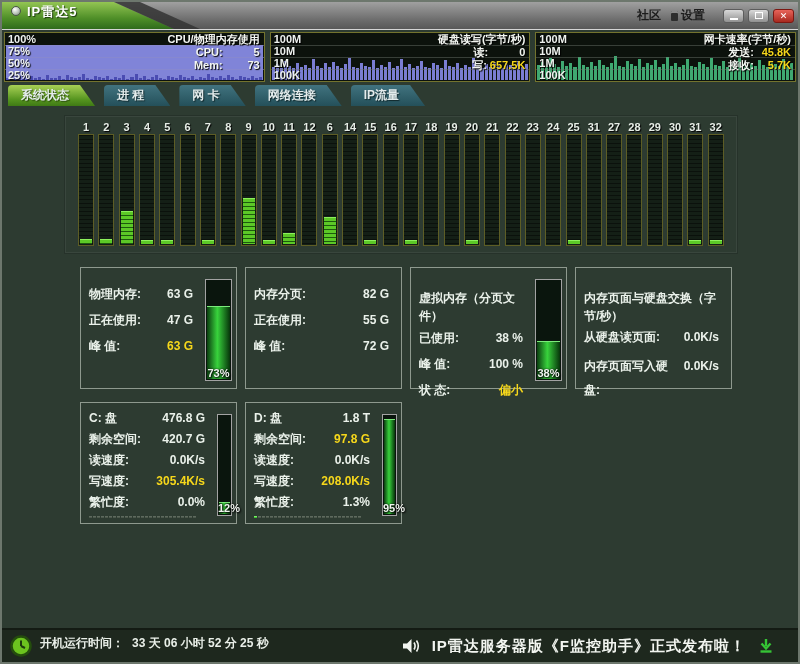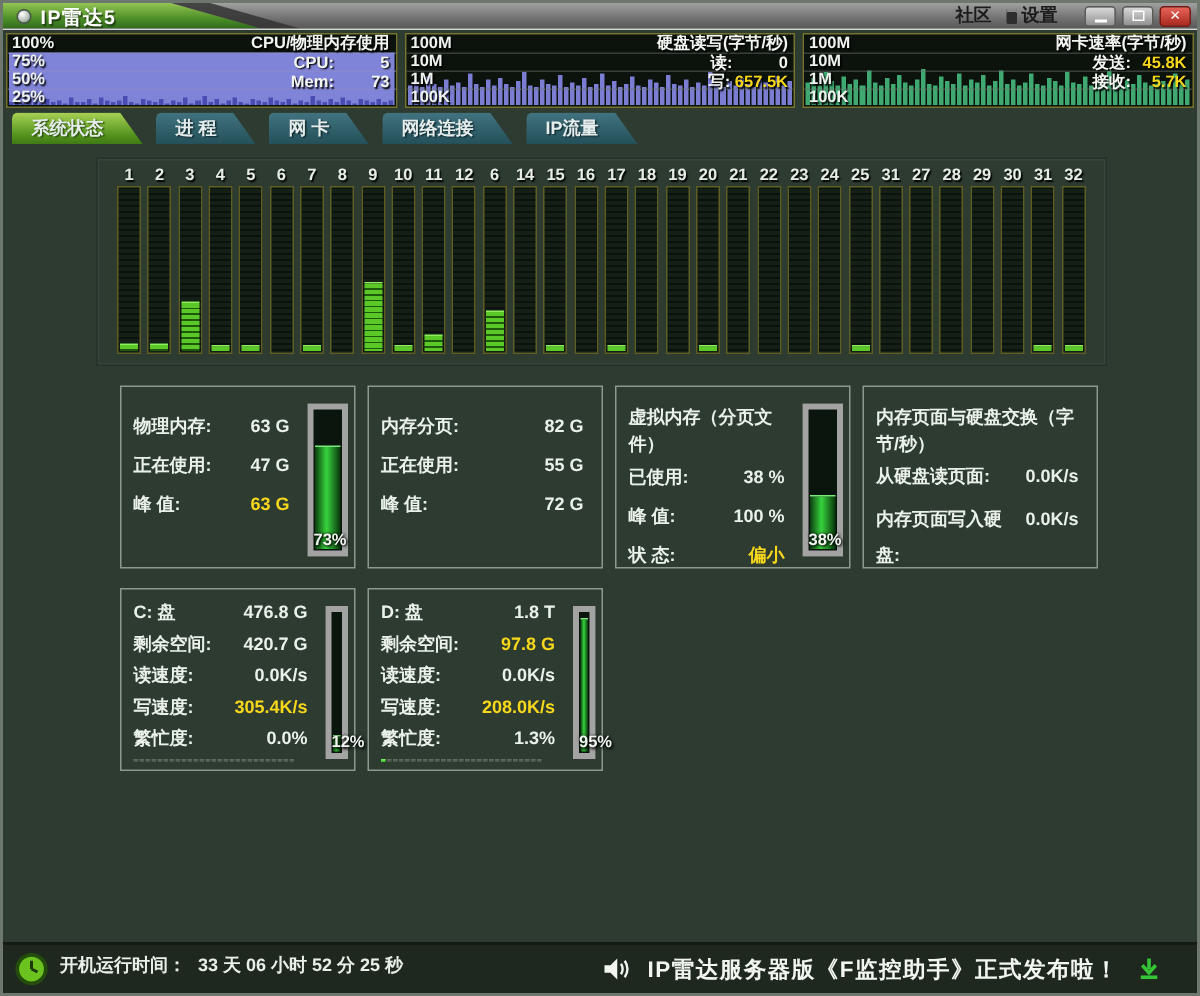--- a/index.html
+++ b/index.html
@@ -1,21 +1,21 @@
 <!DOCTYPE html>
 <html><head>
 <meta charset="utf-8">
 <style>
   * { box-sizing: border-box; margin: 0; padding: 0; }
   html,body { width:800px; height:664px; overflow:hidden; }
   body { font-family:"Liberation Sans","DejaVu Sans",sans-serif; background:#2d3b31; position:relative; }
   .window { position:absolute; inset:0; border:2px solid #6d776d; background:#2d3b31; }
 
   
-  .titlebar { position:relative; height:18px; background:linear-gradient(180deg,#a0a0a0,#6a6a6a 70%,#585858); border-bottom:1px solid #d5d5d5; overflow:hidden; }
+  .titlebar { position:relative; height:28px; background:linear-gradient(180deg,#a0a0a0,#6a6a6a 70%,#585858); border-bottom:1px solid #d5d5d5; overflow:hidden; }
   .tb-green { position:absolute; left:0; top:0; height:100%; width:175px;
     background:linear-gradient(180deg,#93c553,#4f8f28 60%,#2f6b1c);
     clip-path:polygon(0 0,112px 0,172px 100%,0 100%); }
   .tb-slash { position:absolute; left:0; top:0; height:100%; width:215px; background:#343434; opacity:.85;
     clip-path:polygon(112px 0,138px 0,198px 100%,172px 100%); }
   .tb-orb { position:absolute; left:9px; top:4px; width:10px; height:10px; border-radius:50%;
     background:radial-gradient(circle at 35% 30%,#ffffff,#b9c4b9 55%,#6f7a6f); border:1px solid #4a554a; }
   .tb-title { position:absolute; left:25px; top:1px; font-size:13px; font-weight:bold; color:#fff; text-shadow:1px 1px 1px #1e3a10; letter-spacing:1px; }
   .tb-right { position:absolute; right:4px; top:0; height:100%; display:flex; align-items:center; gap:10px; }
   .tb-link { font-size:12px; font-weight:bold; color:#1c1c1c; cursor:default; display:flex; align-items:center; gap:3px; }
@@ -59,30 +59,30 @@
   .core .num { height:13px; line-height:13px; text-align:center; font-size:11px; font-weight:bold; color:#e6ede6; text-shadow:1px 1px 1px #000; }
   .core .tube { position:relative; flex:1; border:1px solid #5d5d25; background:#141f16;
     background-image:repeating-linear-gradient(180deg,rgba(0,0,0,.45) 0 1px,transparent 1px 4px); }
   .core .fill { position:absolute; left:1px; right:1px; bottom:1px;
     background:repeating-linear-gradient(180deg,#5cc827 0 3px,#1d5a0d 3px 4px); border-top:1px solid #8df05c; }
 
   
   .prow-wrap { display:flex; gap:8px; margin:13px 0 0 78px; }
   .panel { width:157px; height:122px; border:1px solid #8e998e; display:flex; padding:5px 4px 5px 8px; }
   .pcol { flex:1; display:flex; flex-direction:column; }
-  .ptitle { font-size:12px; font-weight:bold; color:#eaf1ea; line-height:18px; margin-top:6px; }
+  .ptitle { font-size:12px; font-weight:bold; color:#eaf1ea; line-height:18px; margin-top:16px; }
   .prow { display:flex; justify-content:space-between; font-size:12px; font-weight:bold; color:#eaf1ea; }
   .prow .pv { text-align:right; padding-right:8px; }
   .mem3 .prow { line-height:26px; } .mem3 .pcol{padding-top:8px;}
   .memT .prow { line-height:26px; }
   .memM .prow { line-height:24px; }
   .dotmeter { height:4px; width:64px; margin:1px 10px 4px auto; opacity:.65;
     background:repeating-linear-gradient(90deg,#9aa79a 0 2px,transparent 2px 4px); }
   .disk .prow { line-height:21px; }
-  .vbar { position:relative; width:27px; margin:6px 0 2px 4px; border:4px solid #a3a3a3; background:#0a150d; }
+  .vbar { position:relative; width:27px; margin:6px 0 2px 4px; border:1px solid #a3a3a3; background:#0a150d; }
   .vfill { position:absolute; left:1px; right:1px; bottom:1px;
     background:linear-gradient(90deg,#0b3e10 0%,#38d33c 45%,#07350b 100%); border-top:1px solid #7bea7b; }
   .vlabel { position:absolute; bottom:1px; left:0; right:0; text-align:center; font-size:11px; font-weight:bold; color:#f1f6f0; text-shadow:1px 1px 2px #000,0 0 2px #000; }
   .busymeter { display:flex; gap:1px; height:9px; margin-top:3px; width:124px; }
   .busymeter i { flex:none; width:3px; background:#4c584c; border-top:1px solid #5e6a5e; }
   .busymeter i.on { background:#3ec531; border-top-color:#7ce86a; }
 
   
   .statusbar { position:absolute; left:0; right:0; bottom:0; height:34px; background:#1e281e; border-top:2px solid #141b14;
     display:flex; align-items:center; padding:0 24px 0 8px; }

